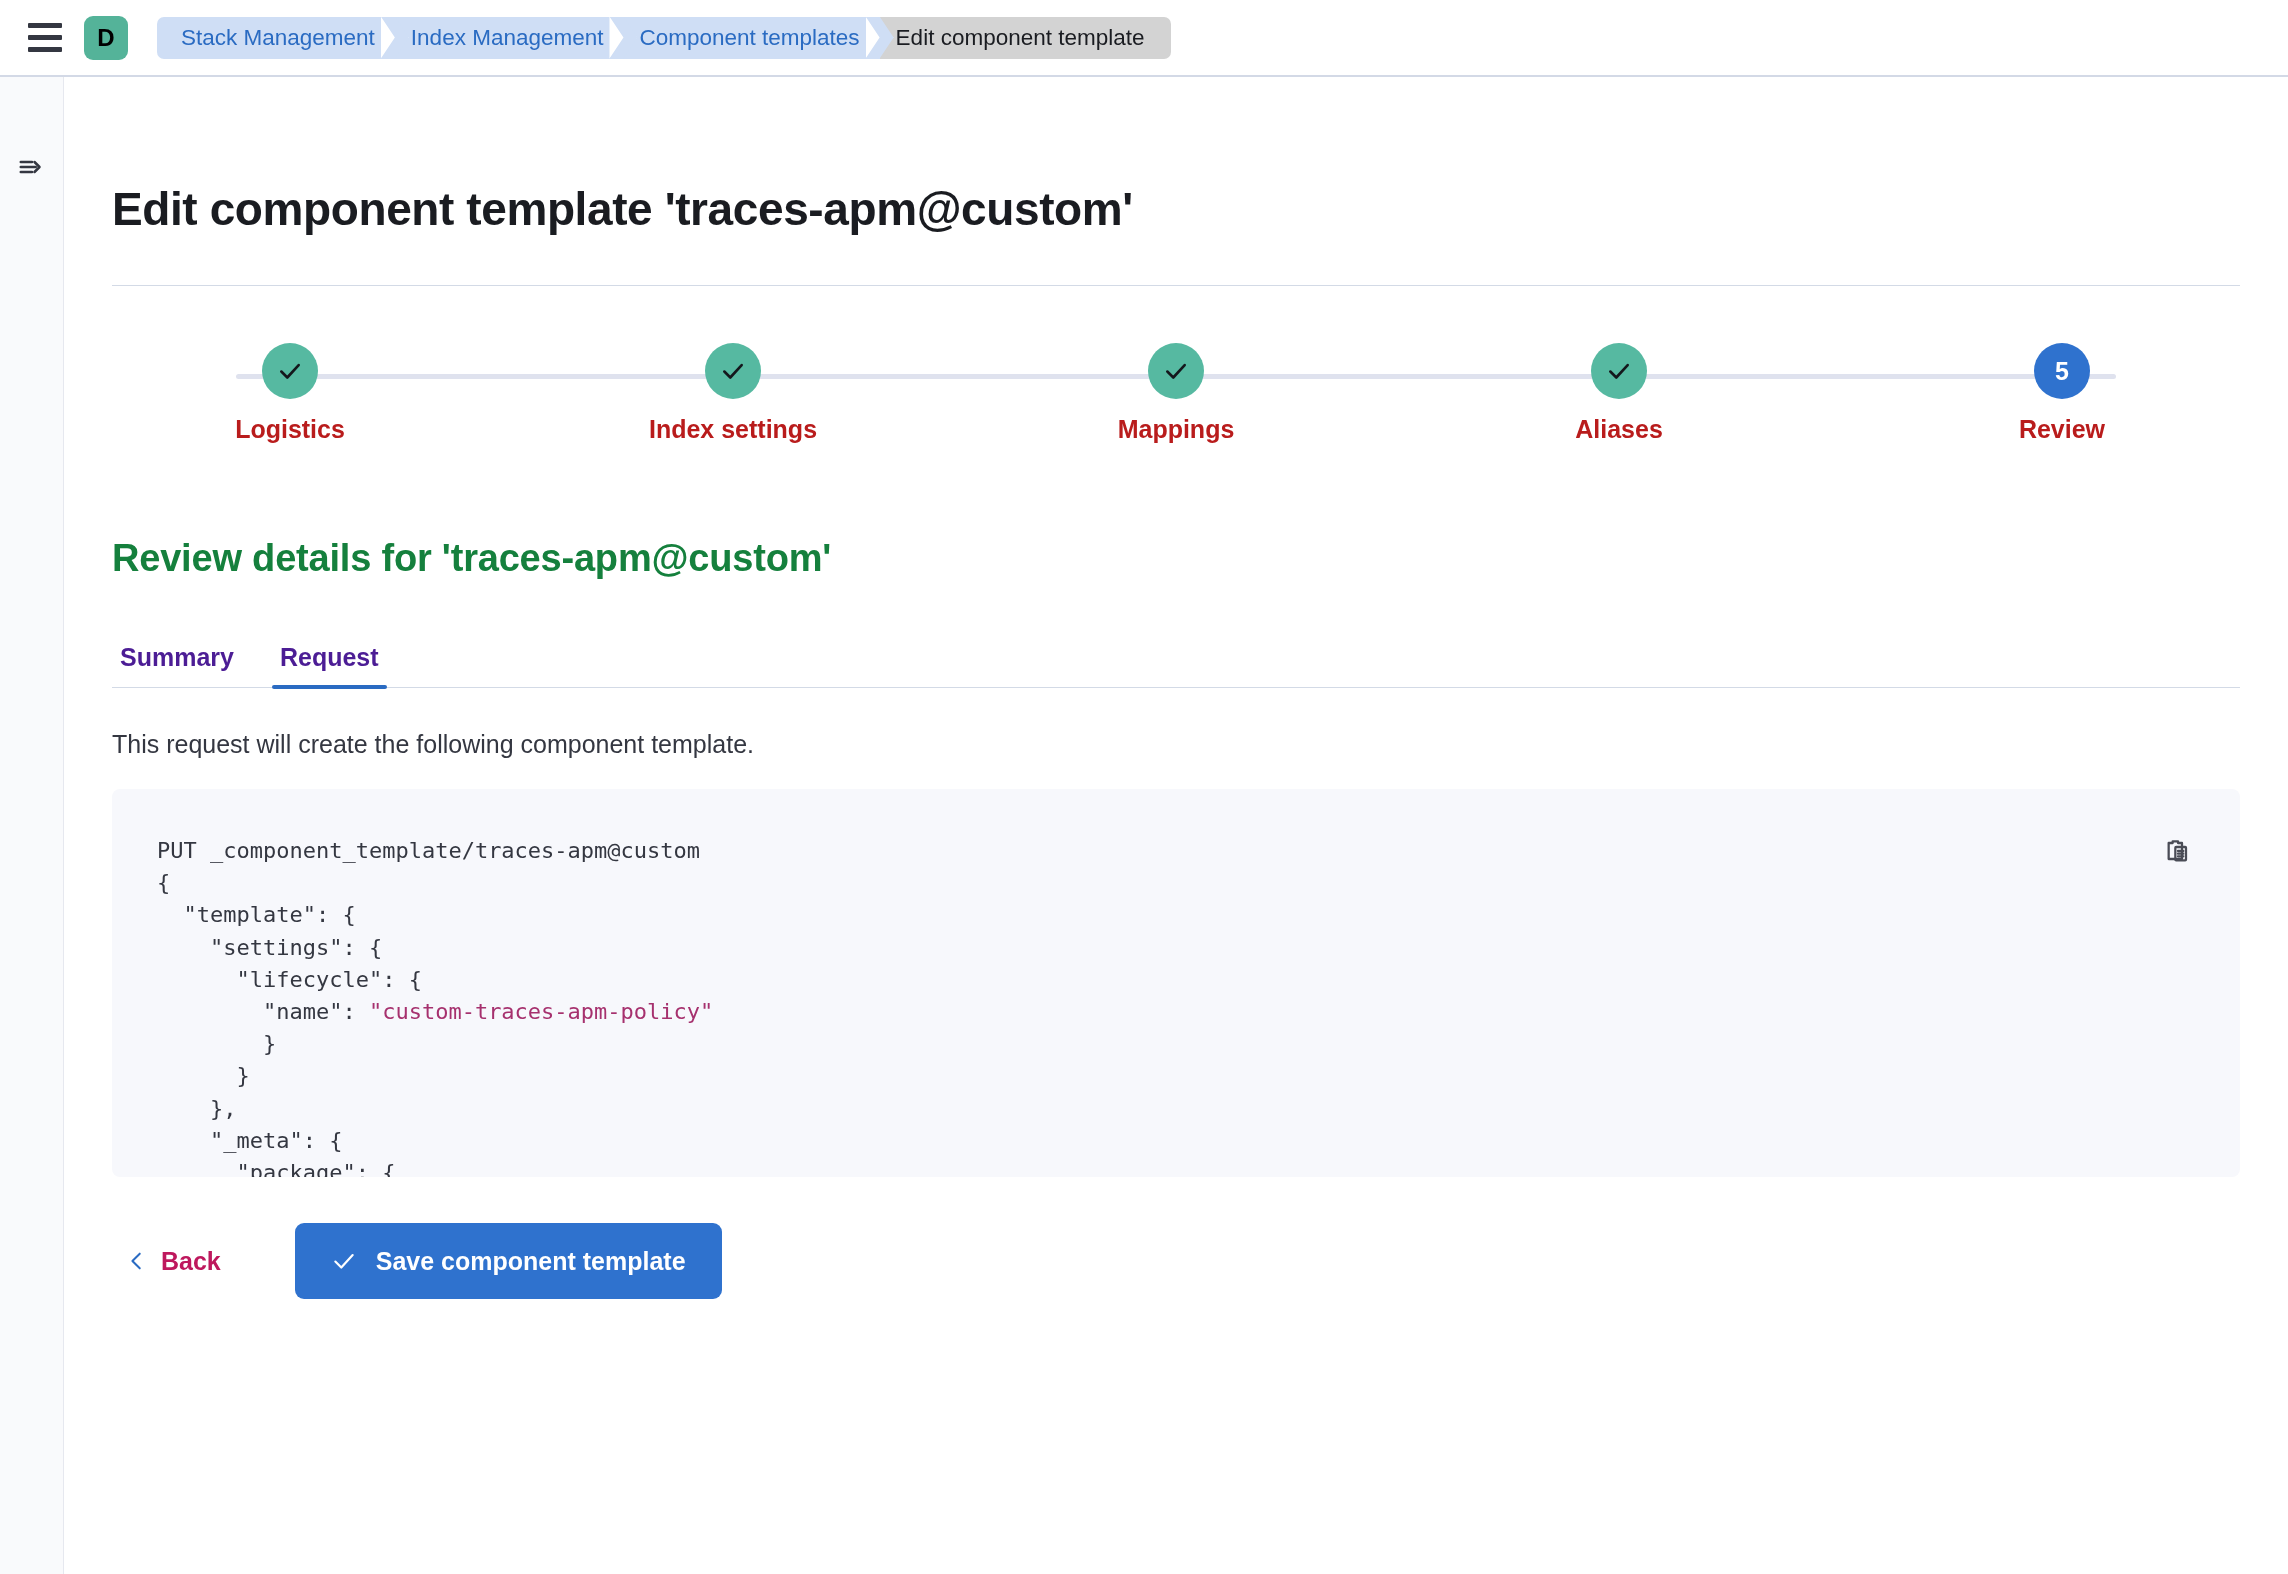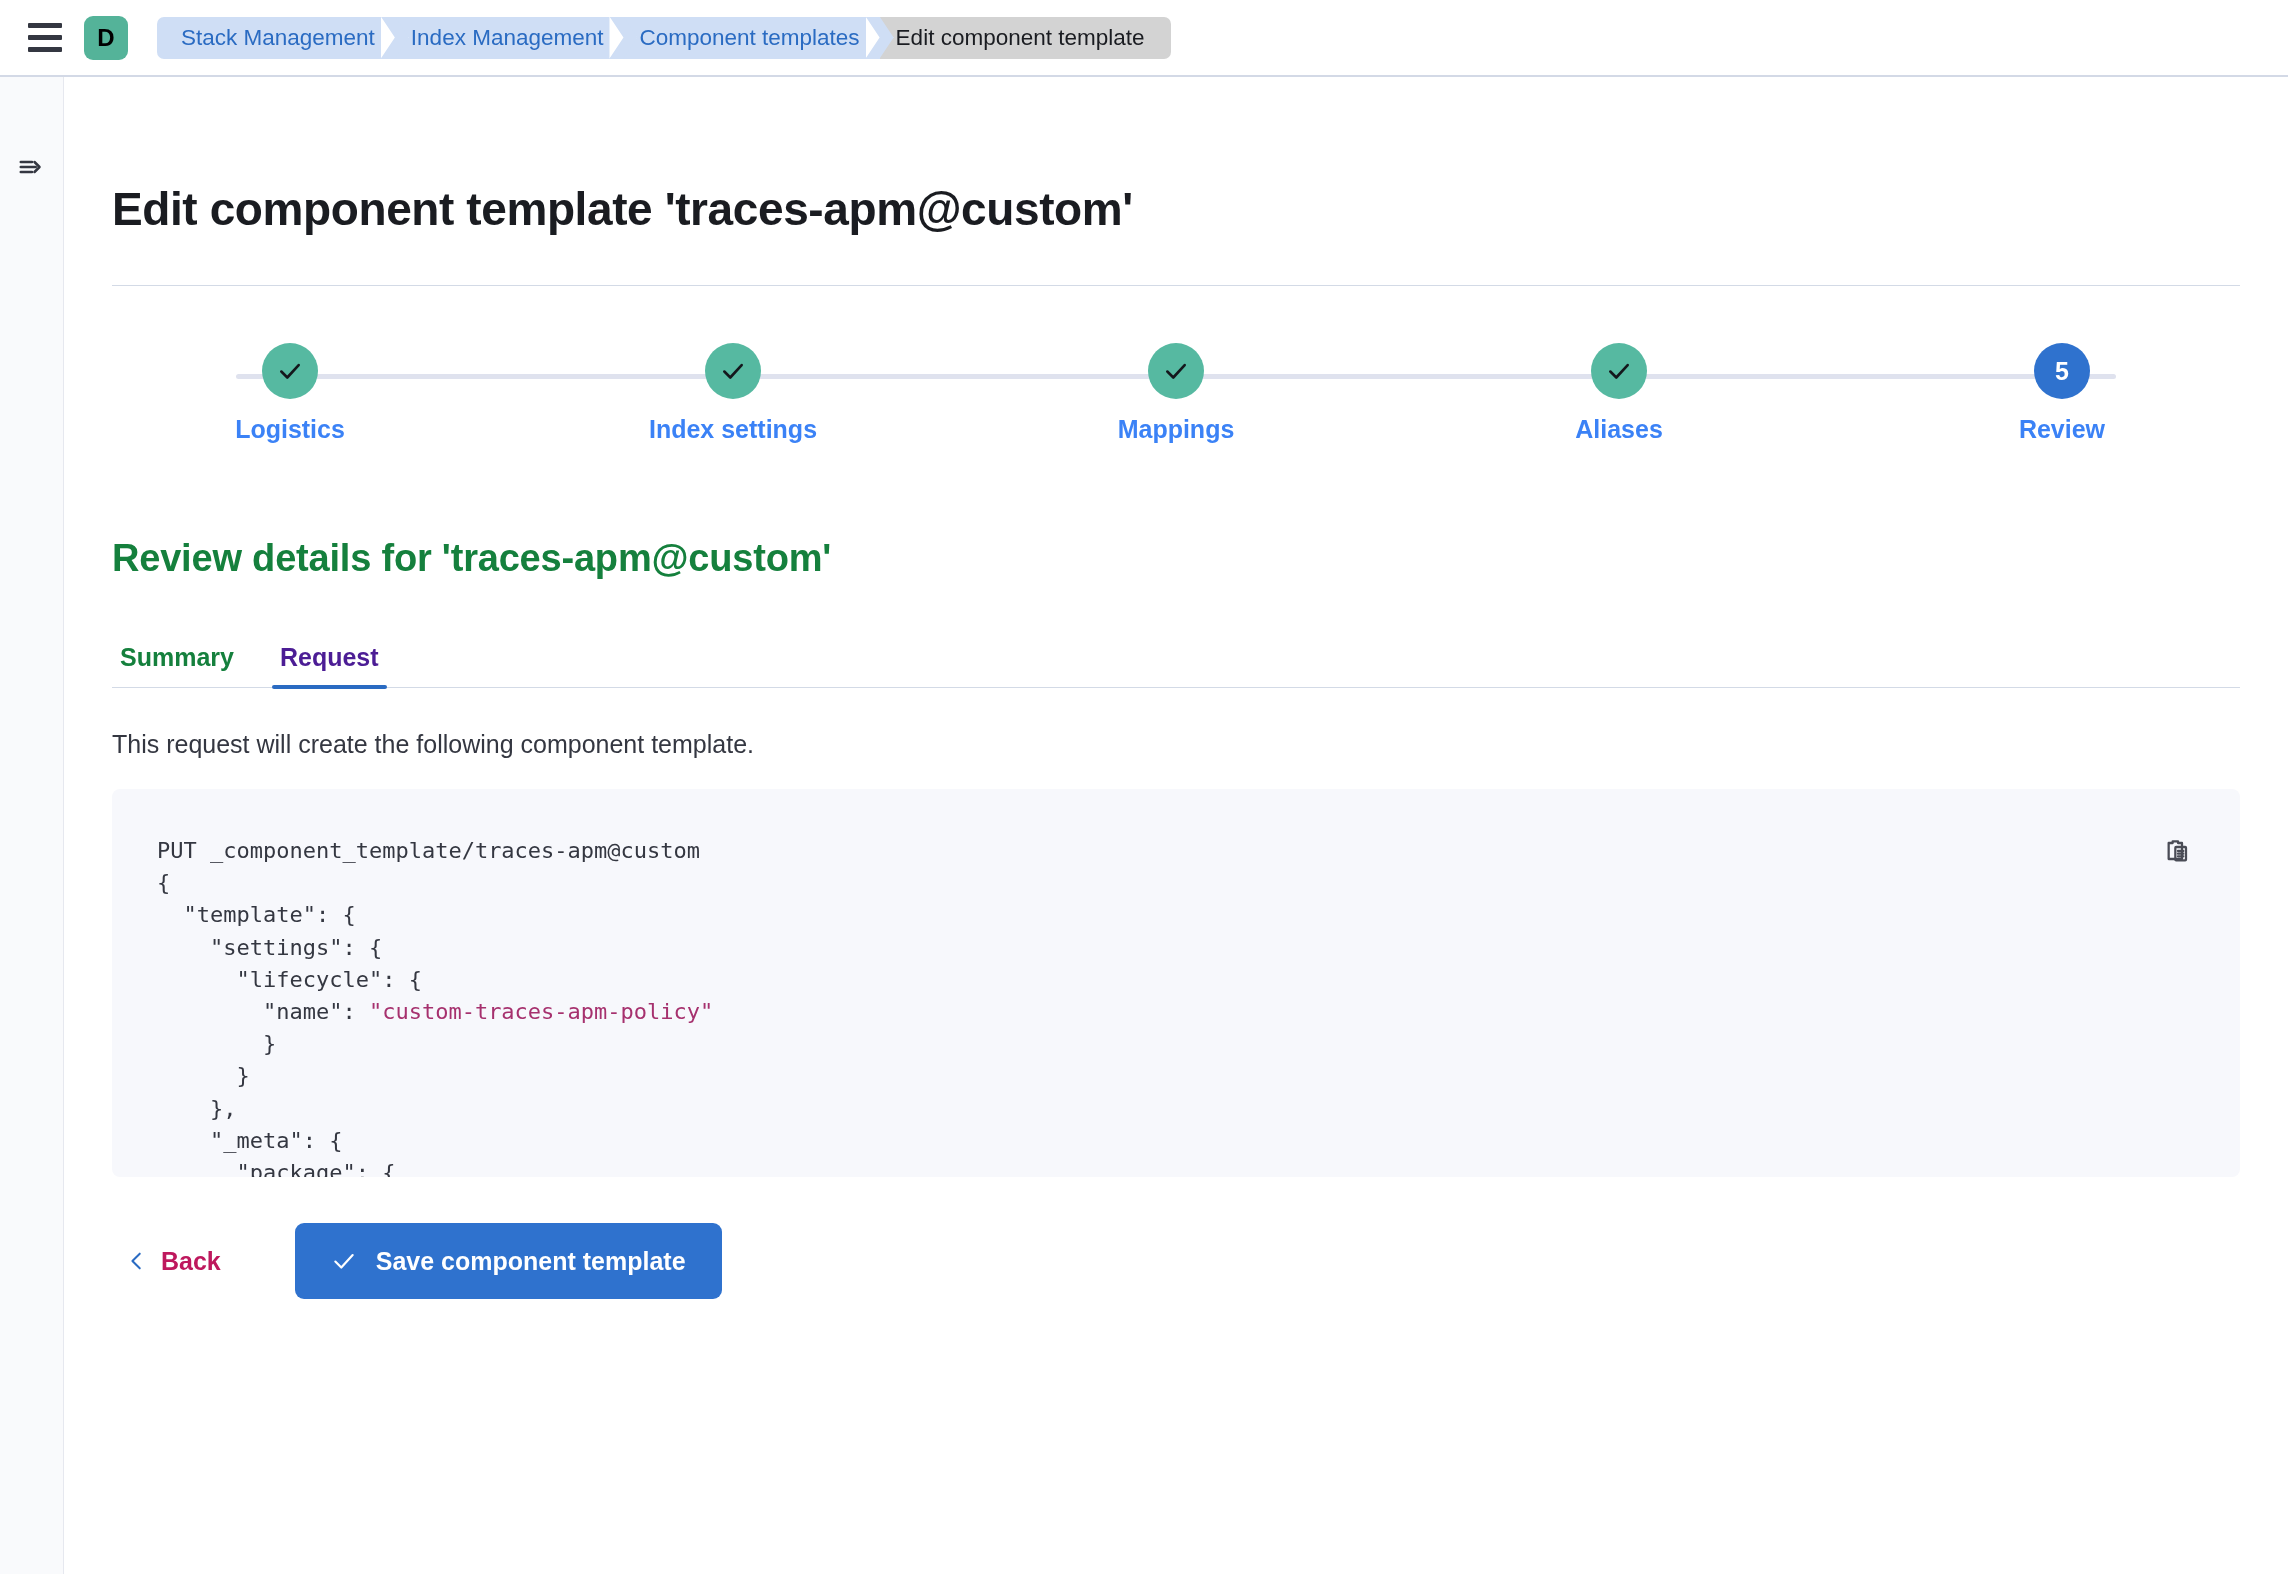--- a/index.html
+++ b/index.html
@@ -207,21 +207,21 @@
   .step-circle.current { background: #2f72ce; }
   .step-circle .num {
     color: #ffffff;
     font-size: 25px;
     font-weight: 700;
   }
   .step-label {
     margin-top: 16px;
     font-size: 25px;
     font-weight: 700;
-    color: #3b82f6;
+    color: #b91c1c;
     white-space: nowrap;
   }
 
   
   .section-title {
     margin: 64px 0 0 48px;
     font-size: 38px;
     font-weight: 700;
     color: #15803d;
     letter-spacing: -0.2px;
@@ -237,21 +237,21 @@
     gap: 30px;
   }
   .tab {
     position: relative;
     height: 62px;
     display: flex;
     align-items: center;
     padding: 0 8px;
     font-size: 25px;
     font-weight: 700;
-    color: #15803d;
+    color: #4c1d95;
     cursor: pointer;
     white-space: nowrap;
   }
   .tab.active { color: #4c1d95; }
   .tab.active::after {
     content: "";
     position: absolute;
     left: 0; right: 0; bottom: -1px;
     height: 4px;
     background: #2a6bc2;

